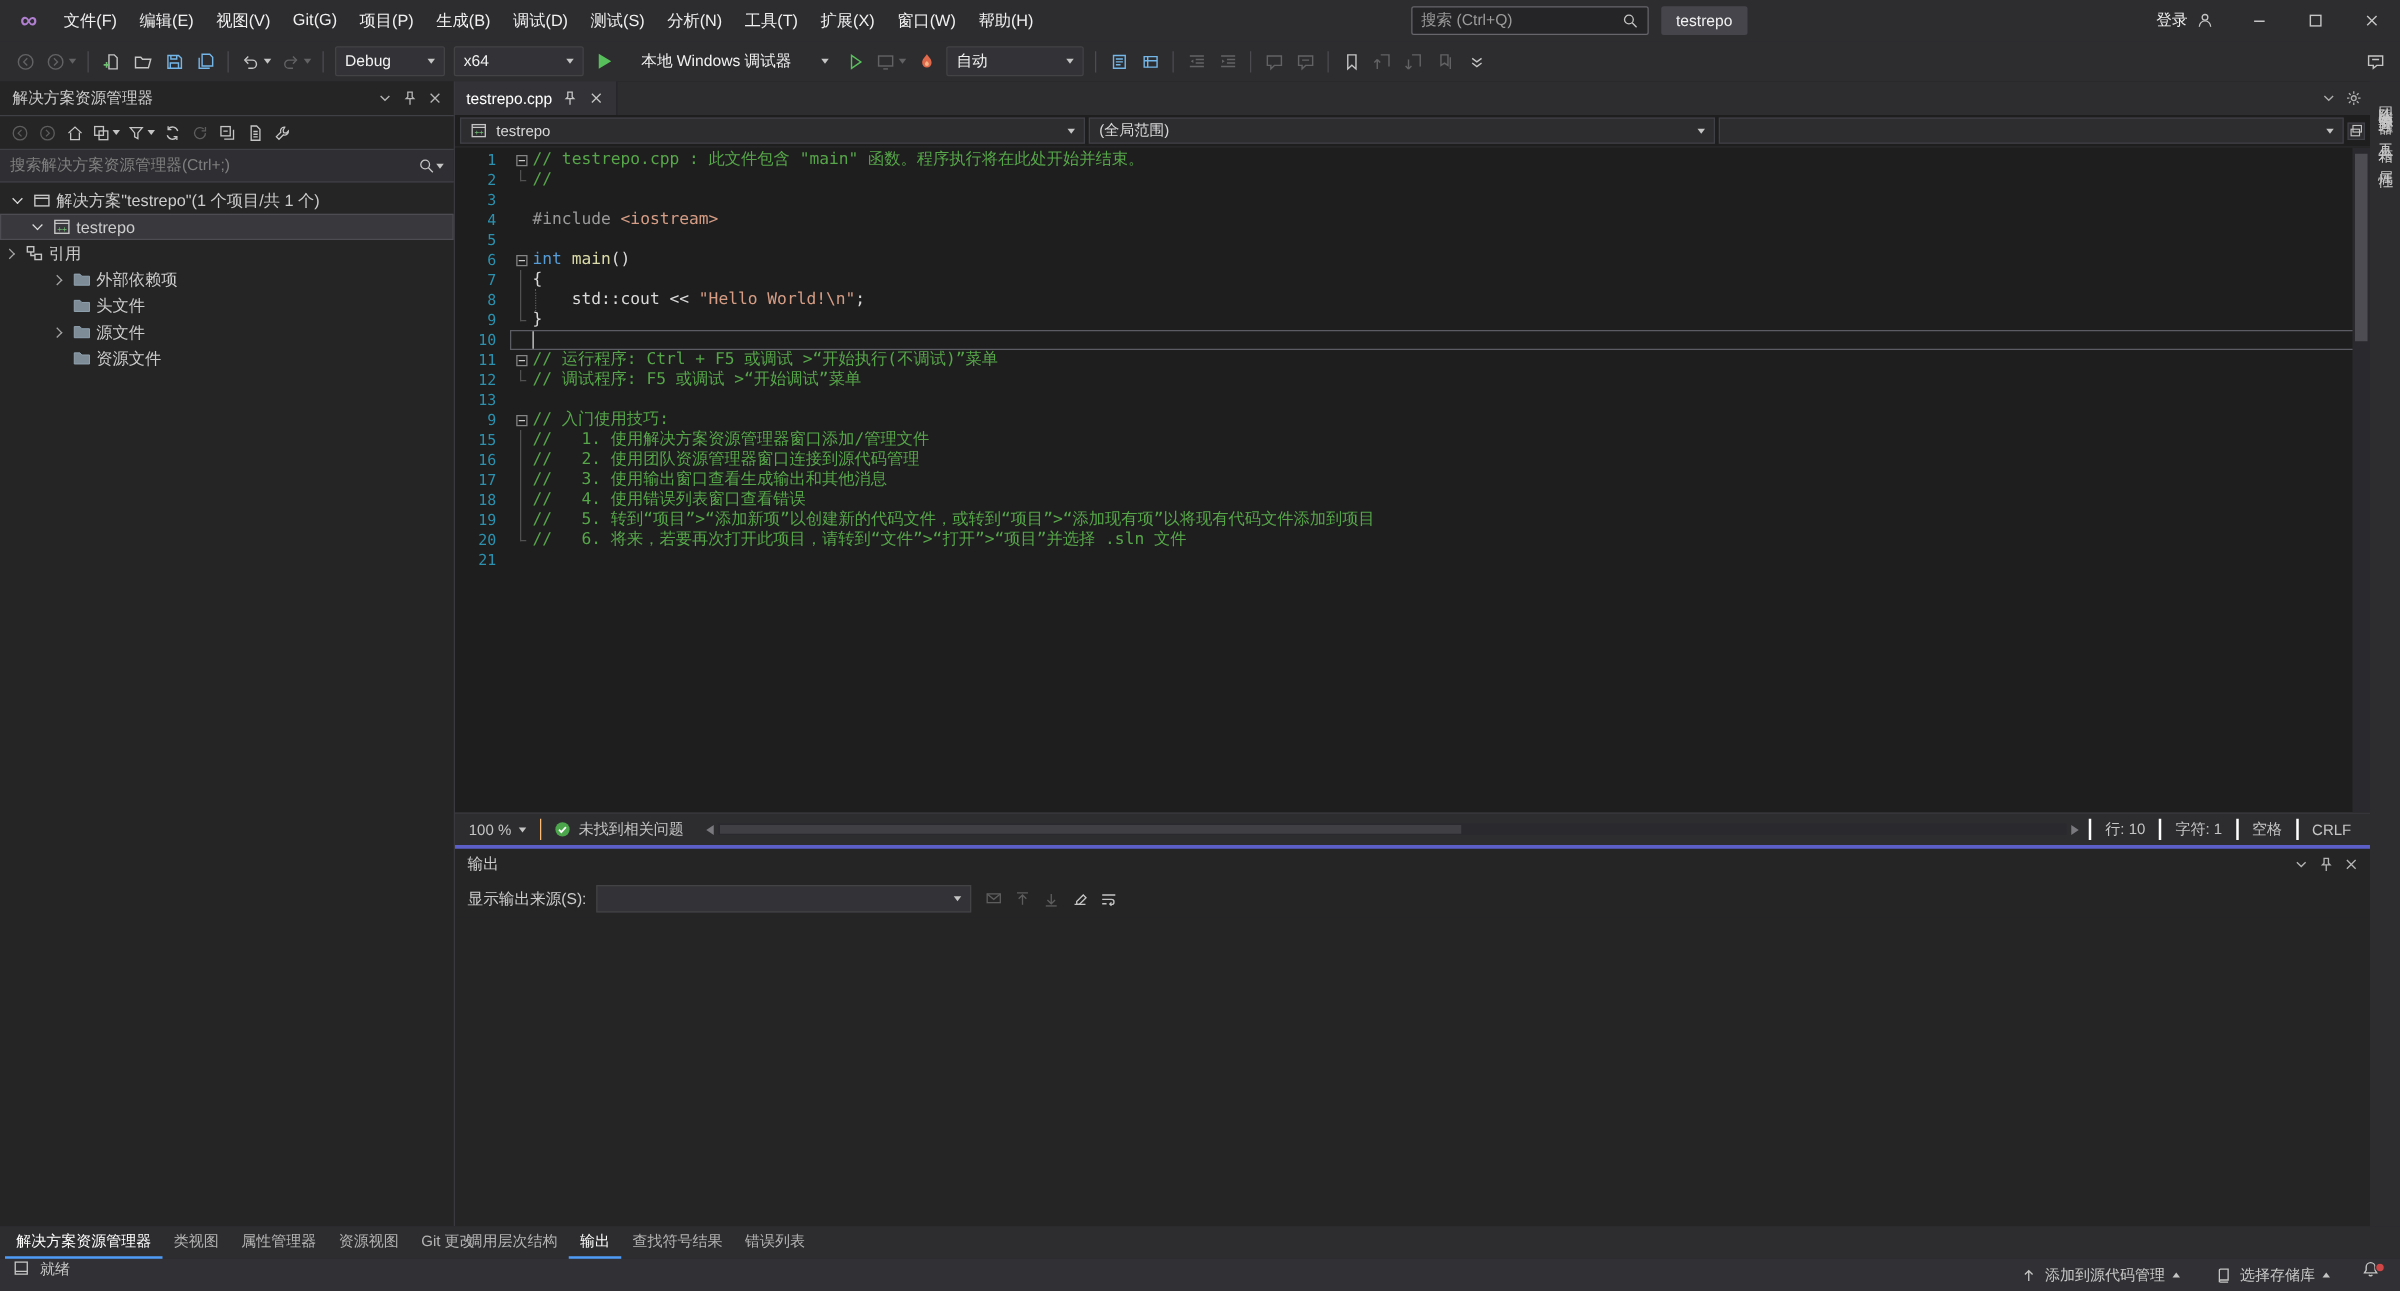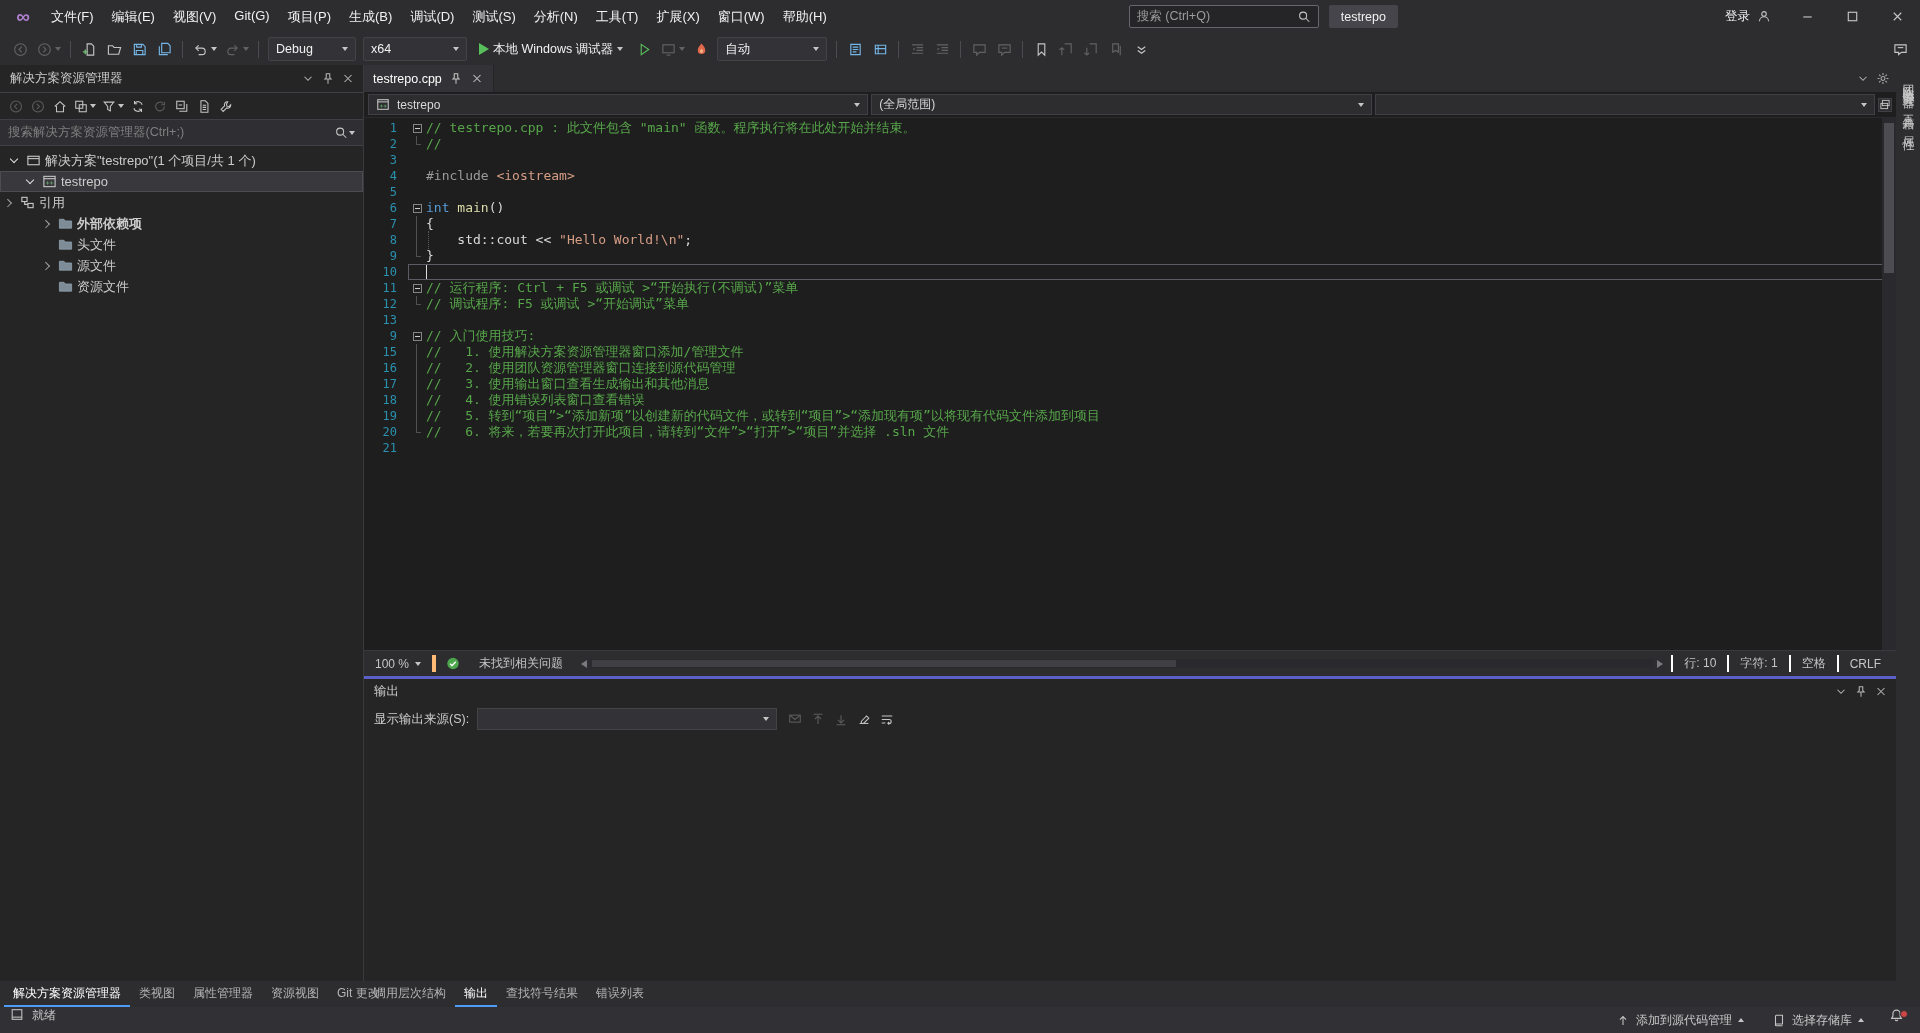--- a/index.html
+++ b/index.html
@@ -27,21 +27,21 @@
 .win-btn{width:45px;height:33px;display:flex;align-items:center;justify-content:center;}
 
 
 .toolbar{height:32px;display:flex;align-items:center;padding:0 8px;background:#2d2d30;}
 .toolbar-items{display:flex;align-items:center;gap:1px;}
 .toolbar-right{margin-left:auto;display:flex;align-items:center;}
 .tb-btn{height:24px;min-width:24px;display:inline-flex;align-items:center;justify-content:center;border-radius:3px;padding:0 3px;gap:3px;}
 .tb-sep{width:1px;height:17px;background:#4b4b50;margin:0 5px;display:inline-block;}
 .combo{height:24px;background:#333337;border:1px solid #434346;display:inline-flex;align-items:center;padding:0 7px;gap:6px;color:#f1f1f1;border-radius:2px;margin:0 3px;font-size:12.5px;}
 .combo .caret{margin-left:auto;}
-.start-btn{display:inline-flex;align-items:center;gap:4px;height:24px;padding:0 8px;color:#f1f1f1;font-size:12.5px;border-radius:3px;}
+.start-btn{display:inline-flex;align-items:center;gap:24px;height:24px;padding:0 8px;color:#f1f1f1;font-size:12.5px;border-radius:3px;}
 .play{width:0;height:0;border-left:10px solid #58c05a;border-top:6px solid transparent;border-bottom:6px solid transparent;display:inline-block;}
 .tint-blue .icon{color:#75b6e8;}
 .tint-green .icon{color:#58c05a;}
 
 
 .main{height:942px;display:flex;flex-direction:column;}
 .content-row{flex:1;display:flex;min-height:0;}
 .center-col{flex:1;display:flex;flex-direction:column;min-width:0;}
 
 
@@ -88,21 +88,21 @@
 .tok-keyword{color:#569cd6;}
 .tok-string{color:#d69d85;}
 .tok-preproc{color:#9b9b9b;}
 .tok-func{color:#dcdcaa;}
 .tok-plain{color:#dadada;}
 .v-scroll{position:absolute;top:0;right:0;bottom:0;width:14px;background:#2a2a2e;}
 .v-thumb{position:absolute;top:5px;left:2px;right:2px;height:150px;background:#4c4c52;}
 
 .ed-bottombar{height:26px;background:#2d2d30;border-top:1px solid #3a3a3e;display:flex;align-items:center;padding:0 4px;flex:none;font-size:12px;color:#c5c5c5;}
 .zoom-combo{width:64px;height:22px;display:flex;align-items:center;gap:6px;padding:0 7px;}
-.health{display:flex;align-items:center;gap:19px;padding:0 10px;border-left:4px solid #fdba74;}
+.health{display:flex;align-items:center;gap:6px;padding:0 10px;border-left:1px solid #fdba74;}
 .h-scroll{flex:1;display:flex;align-items:center;margin:0 8px;gap:4px;}
 .h-arrow{width:0;height:0;display:inline-block;}
 .h-arrow.left{border-top:4px solid transparent;border-bottom:4px solid transparent;border-right:6px solid #7a7a7e;}
 .h-arrow.right{border-top:4px solid transparent;border-bottom:4px solid transparent;border-left:6px solid #7a7a7e;}
 .h-track{flex:1;height:9px;background:#2a2a2e;position:relative;}
 .h-thumb{position:absolute;left:1px;top:1px;bottom:1px;width:55%;background:#3f3f44;}
 .ed-status{display:flex;align-items:center;height:100%;}
 .seg{padding:0 11px;border-left:2px solid #ffffff;display:flex;align-items:center;height:70%;white-space:nowrap;}
 
 
@@ -558,21 +558,21 @@
             </span>
             <span class="icon ">
               <svg viewBox="0 0 16 16" width="15" height="15">
                 <rect x="2" y="2.5" width="5.5" height="4.5" fill="none" stroke="currentColor" stroke-width="1.2"></rect>
                 <rect x="8.5" y="9" width="5.5" height="4.5" fill="none" stroke="currentColor" stroke-width="1.2"></rect>
                 <path d="M5 7v3h3.5" fill="none" stroke="currentColor" stroke-width="1.2"></path>
               </svg>
             </span>
             <span class="tree-label">引用</span>
           </div>
-          <div class="tree-row" style="padding-left: 38px; font-weight: bold;">
+          <div class="tree-row" style="padding-left: 38px;">
             <span class="arrow">
               <i class="tri-closed"></i>
             </span>
             <span class="icon ">
               <svg viewBox="0 0 16 16" width="15" height="15">
                 <path d="M1.5 3.5h4.8L8 5.3h6.5V13h-13z" fill="#7E8C98" stroke="#93A5B2" stroke-width="0.8"></path>
               </svg>
             </span>
             <span class="tree-label">外部依赖项</span>
           </div>

